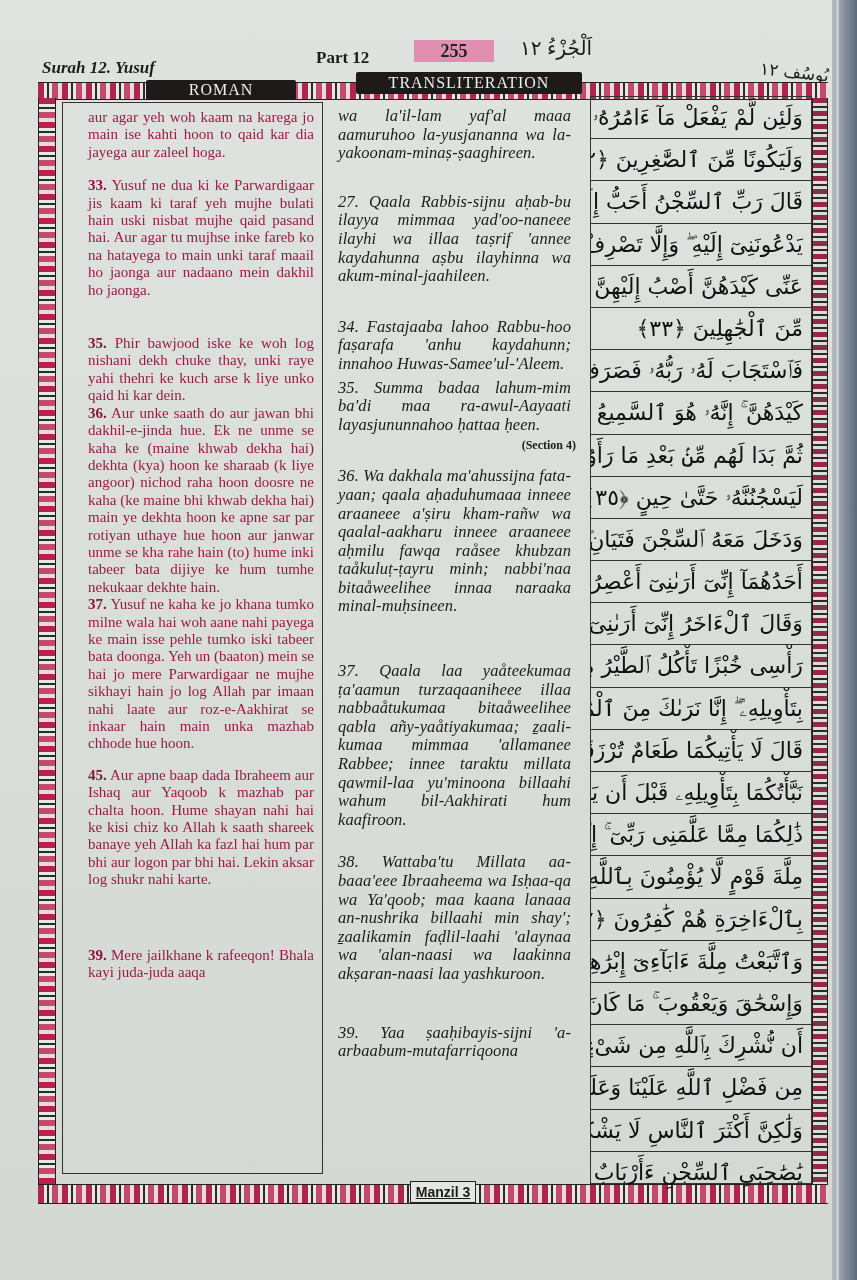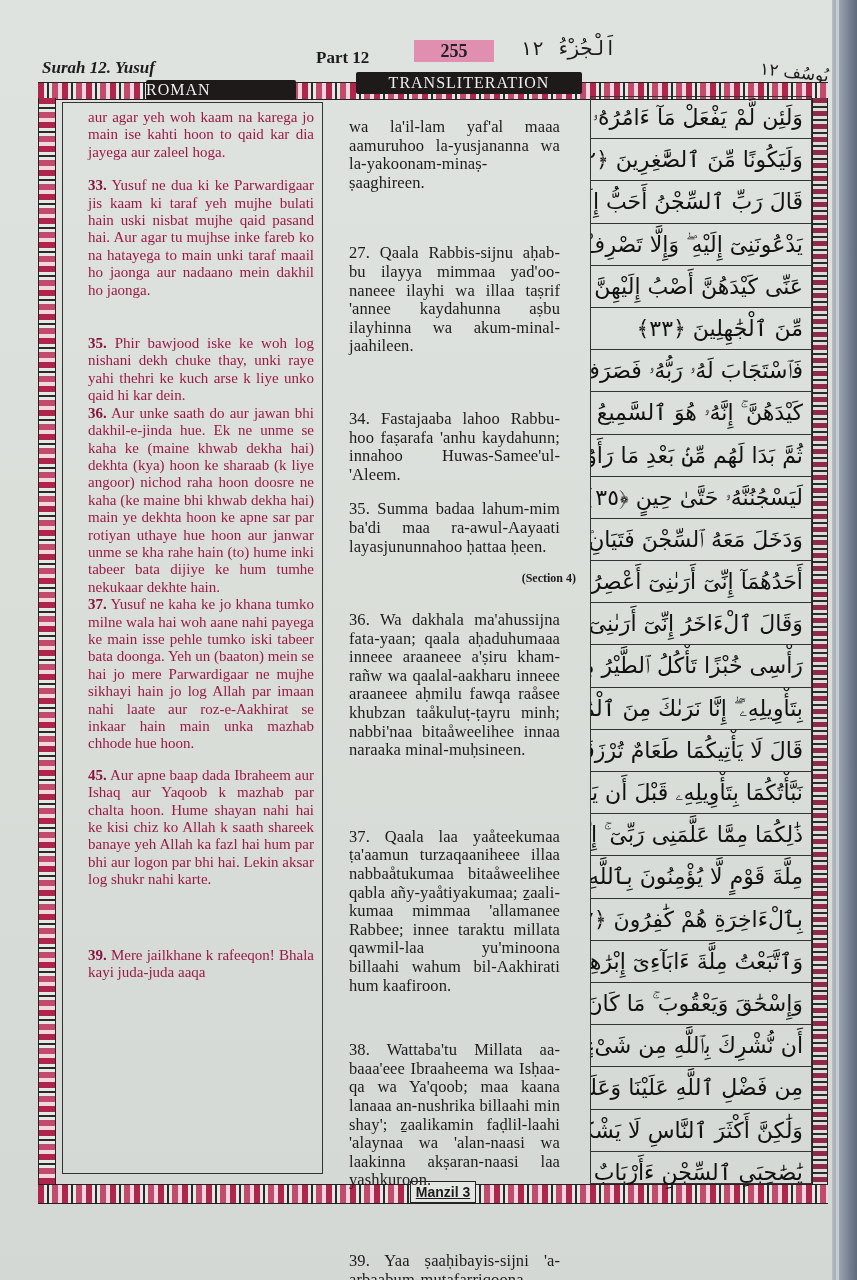--- a/index.html
+++ b/index.html
@@ -13,48 +13,48 @@
     background: linear-gradient(180deg, #dfe3df 0%, #d9ded9 50%, #d3d8d4 100%);
   }
   .page-edge { position:absolute; left:832px; top:0; width:25px; height:1280px;
     background: linear-gradient(90deg,#b6bcc4,#7d8898 60%,#5e6b7c); }
   .page-edge .stripe { position:absolute; left:4px; top:0; width:3px; height:1280px; background:#c6ccd2; }
 
   
   .hdr-surah { position:absolute; left:42px; top:58px; font-style:italic; font-weight:bold; font-size:17px; color:#1c1c1c;text-align:right; }
   .hdr-part { position:absolute; left:316px; top:48px; font-weight:bold; font-size:17px; color:#1c1c1c; }
   .hdr-pageno { position:absolute; left:414px; top:40px; width:80px; height:22px; background:#e08fb0; color:#222; font-weight:bold; font-size:18px; text-align:center; line-height:22px; }
-  .hdr-juz { position:absolute; left:520px; top:36px; font-family:Liberation Mono, monospace; font-size:20px; color:#1c1c1c; direction:rtl; }
+  .hdr-juz { position:absolute; left:520px; top:36px; font-family:Liberation Sans, sans-serif; font-size:20px; color:#1c1c1c; direction:rtl; }
   .hdr-surah-ar { position:absolute; left:760px; top:62px; font-family:"DejaVu Sans", sans-serif; font-size:17px; color:#1c1c1c; direction:rtl; transform:rotate(6deg); }
 
   
   .frame { position:absolute; left:38px; top:80px; width:790px; height:1124px; }
   .border-band {
     position:absolute; background:
       repeating-linear-gradient(90deg, #b0264a 0 6px, #e5e8e4 6px 9px, #2a2a2a 9px 11px, #e5e8e4 11px 14px, #c24a6b 14px 20px, #f0d6df 20px 24px);
   }
   .band-top { left:0; top:2px; width:790px; height:16px; border-top:1.5px solid #222; border-bottom:1.5px solid #222; }
   .band-bottom { left:0; top:1104px; width:790px; height:18px; border-top:1.5px solid #222; border-bottom:1.5px solid #222; }
   .band-left { left:0; top:18px; width:16px; height:1088px; border-left:1.5px solid #222; border-right:1.5px solid #222;
     background: repeating-linear-gradient(180deg, #b0264a 0 6px, #e5e8e4 6px 9px, #2a2a2a 9px 11px, #e5e8e4 11px 14px, #c24a6b 14px 20px, #f0d6df 20px 24px); }
   .band-right { left:774px; top:18px; width:14px; height:1088px; border-left:1.5px solid #222; border-right:1.5px solid #222;
     background: repeating-linear-gradient(180deg, #8f2a48 0 5px, #d9dcd8 5px 8px, #2a2a2a 8px 10px, #d9dcd8 10px 13px); }
 
-  .label-roman { position:absolute; left:108px; top:0px; width:150px; height:20px; background:#1e1a1a; color:#eee; font-size:16px; letter-spacing:1px; text-align:left; line-height:20px; border-radius:2px; }
+  .label-roman { position:absolute; left:108px; top:0px; width:150px; height:20px; background:#1e1a1a; color:#eee; font-size:16px; letter-spacing:1px; text-align:center; line-height:20px; border-radius:2px; }
   .label-translit { position:absolute; left:318px; top:-8px; width:226px; height:22px; background:#1e1a1a; color:#eee; font-size:16px; letter-spacing:1px; text-align:center; line-height:22px; border-radius:2px; }
   .label-manzil { position:absolute; left:372px; top:1101px; width:64px; height:20px; background:#e3e6e2; border:1.5px solid #222; color:#1c1c1c; font-weight:bold; font-size:14px; text-align:center; line-height:20px; font-family:"Liberation Sans", sans-serif;text-decoration:underline; }
 
   
   .col-roman { position:absolute; left:62px; top:102px; width:260px; height:1072px; border:1.5px solid #333; border-right:none; padding:6px 8px 0 25px; box-sizing:border-box; }
   .col-translit { position:absolute; left:322px; top:102px; width:262px; height:1072px; border-left:1.5px solid #333; padding:0 8px 0 10px; box-sizing:border-box; }
   .col-arabic { position:absolute; left:590px; top:96px; width:222px; height:1088px; border:1.5px solid #333; box-sizing:border-box; }
 
   .verse { color:#9a1a47; font-size:15px; line-height:17.4px; text-align:justify; margin:0; }
   .verse b { color:#8a1240; }
-  .tverse { color:#1e1a1c; font-size:16.5px; line-height:18.6px; text-align:justify; margin:16px; letter-spacing:0.1px; }
+  .tverse { color:#1e1a1c; font-size:16.5px; line-height:18.6px; text-align:justify; margin:5px; letter-spacing:0.1px;font-style:italic; }
   .section-mark { color:#1e1a1c; font-weight:bold; font-size:12px; text-align:right; margin:0; line-height:13px; }
 
   .ar-line { height:41.2px; border-bottom:1.5px solid #333; direction:rtl; text-align:justify; text-align-last:justify;
     font-family:"DejaVu Sans", sans-serif; font-size:22px; line-height:41px; color:#111; padding:0 8px; white-space:nowrap; overflow:hidden; }
   .ar-line.short { text-align-last:right; }
   .ar-line:last-child { border-bottom:none; }
 </style>
 </head>
 <body>
 

